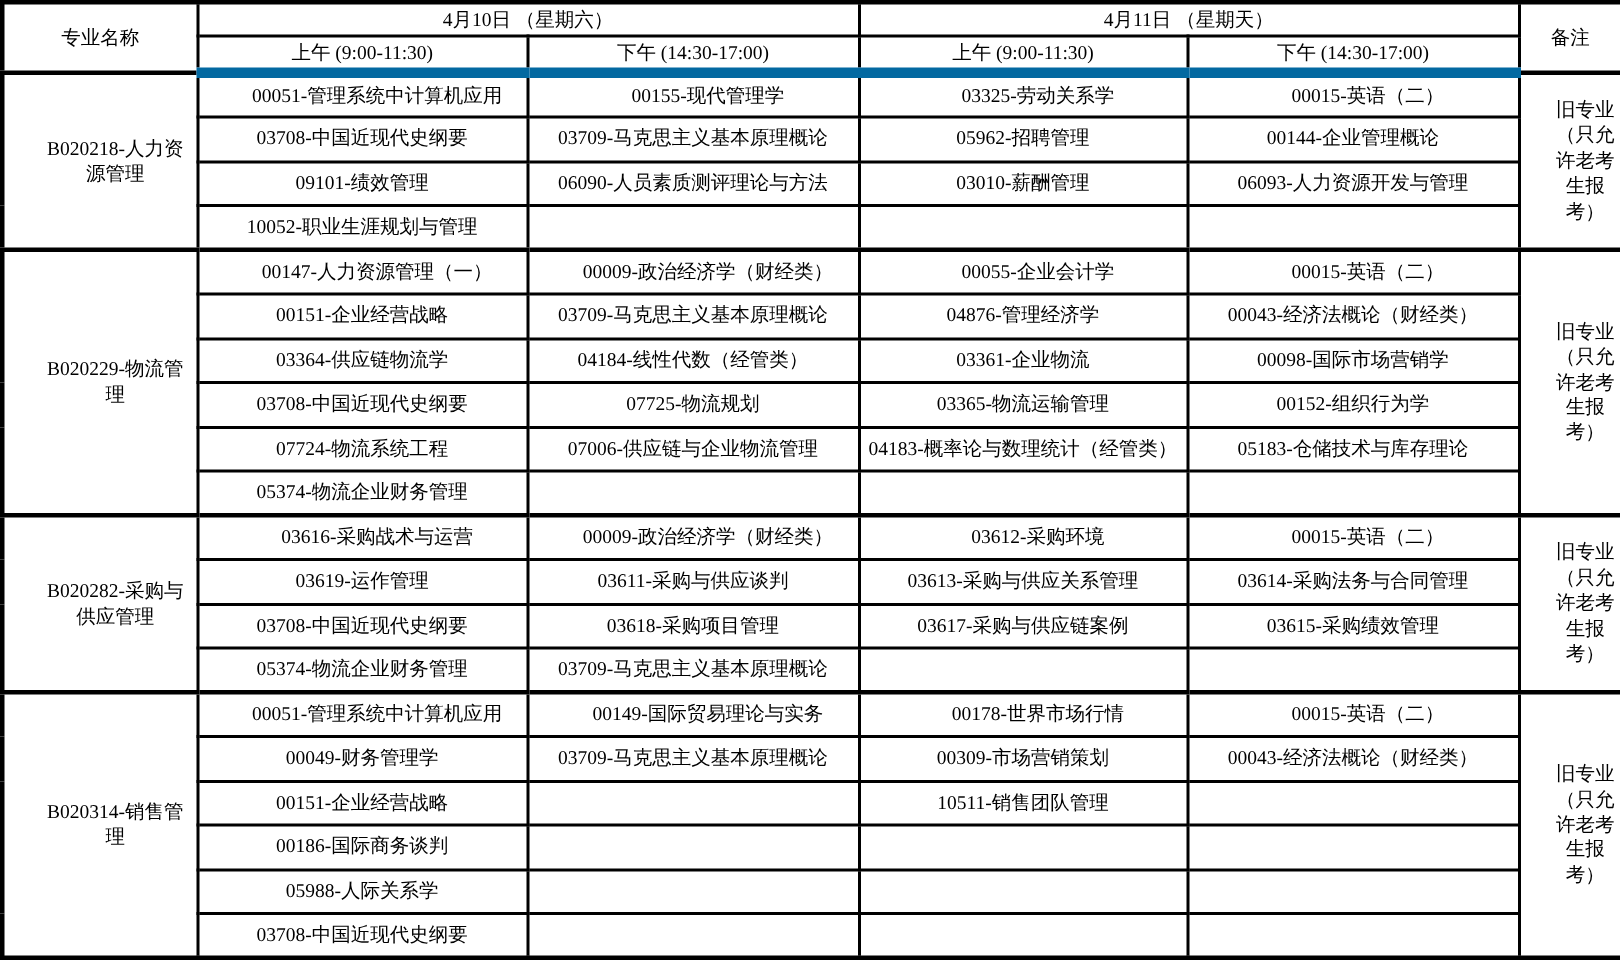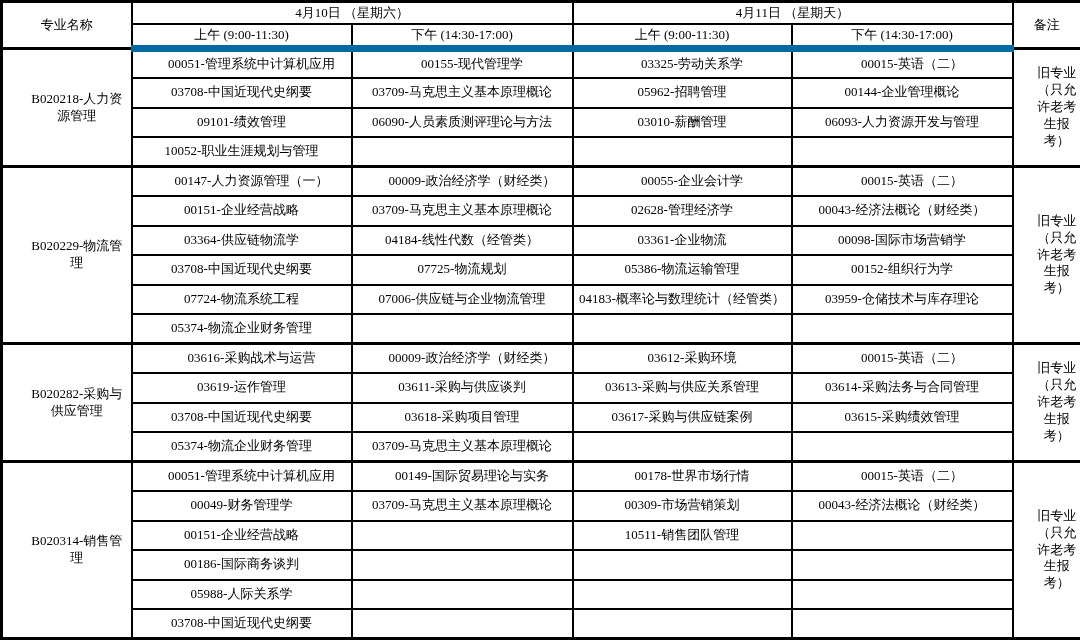--- a/index.html
+++ b/index.html
@@ -100,40 +100,40 @@
         <td rowspan="6" class="major">B020229-物流管理</td>
         <td class="subject">00147-人力资源管理（一）</td>
         <td class="subject">00009-政治经济学（财经类）</td>
         <td class="subject">00055-企业会计学</td>
         <td class="subject">00015-英语（二）</td>
         <td rowspan="6" class="note">旧专业（只允许老考生报考）</td>
       </tr>
       <tr>
         <td class="subject">00151-企业经营战略</td>
         <td class="subject">03709-马克思主义基本原理概论</td>
-        <td class="subject">02628-管理经济学</td>
+        <td class="subject">04876-管理经济学</td>
         <td class="subject">00043-经济法概论（财经类）</td>
       </tr>
       <tr>
         <td class="subject">03364-供应链物流学</td>
         <td class="subject">04184-线性代数（经管类）</td>
         <td class="subject">03361-企业物流</td>
         <td class="subject">00098-国际市场营销学</td>
       </tr>
       <tr>
         <td class="subject">03708-中国近现代史纲要</td>
         <td class="subject">07725-物流规划</td>
-        <td class="subject">05386-物流运输管理</td>
+        <td class="subject">03365-物流运输管理</td>
         <td class="subject">00152-组织行为学</td>
       </tr>
       <tr>
         <td class="subject">07724-物流系统工程</td>
         <td class="subject">07006-供应链与企业物流管理</td>
         <td class="subject">04183-概率论与数理统计（经管类）</td>
-        <td class="subject">03959-仓储技术与库存理论</td>
+        <td class="subject">05183-仓储技术与库存理论</td>
       </tr>
       <tr>
         <td class="subject">05374-物流企业财务管理</td>
         <td class="subject"></td>
         <td class="subject"></td>
         <td class="subject"></td>
       </tr>
       <tr class="group-start">
         <td rowspan="4" class="major">B020282-采购与供应管理</td>
         <td class="subject">03616-采购战术与运营</td>

